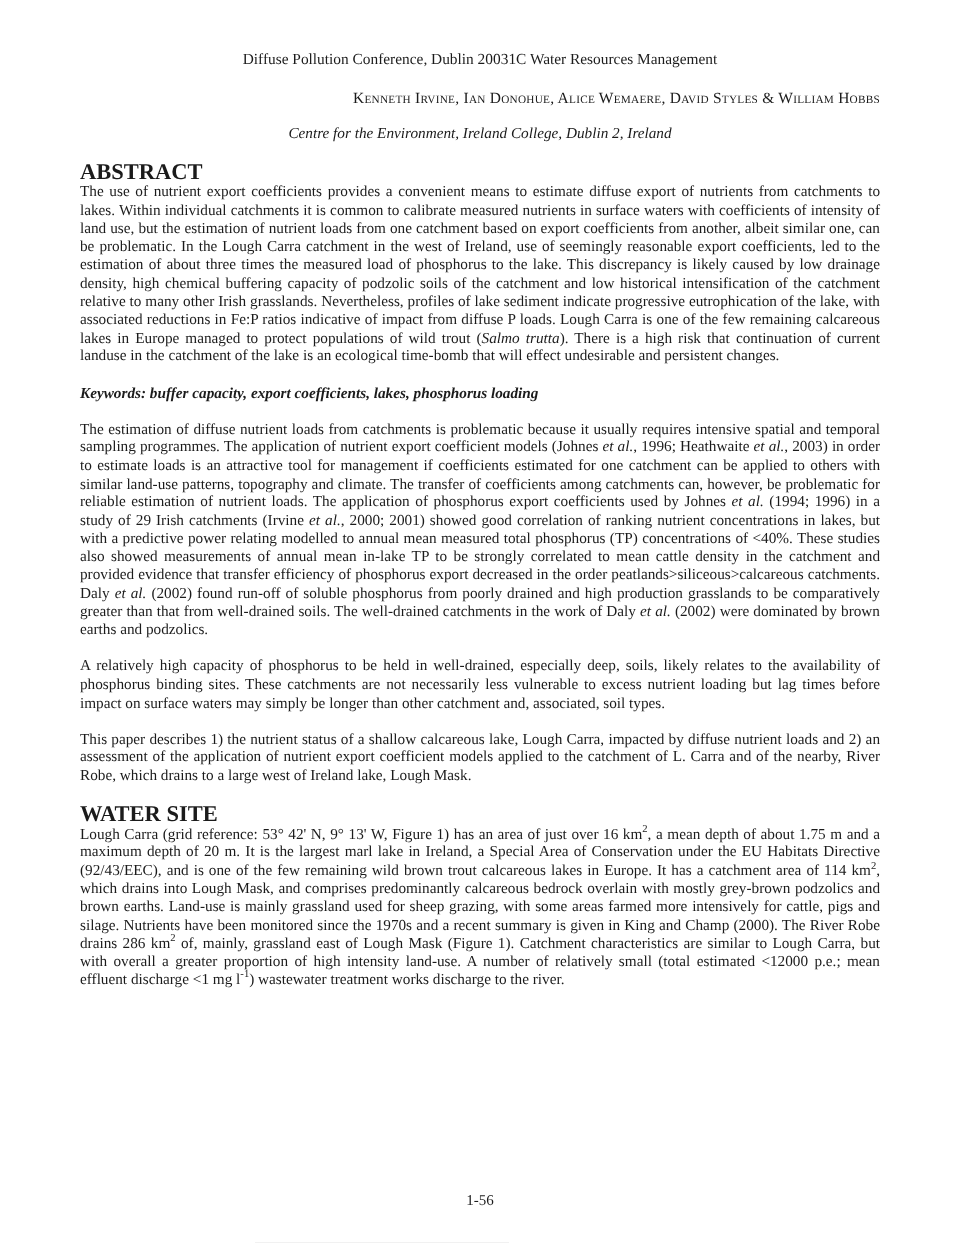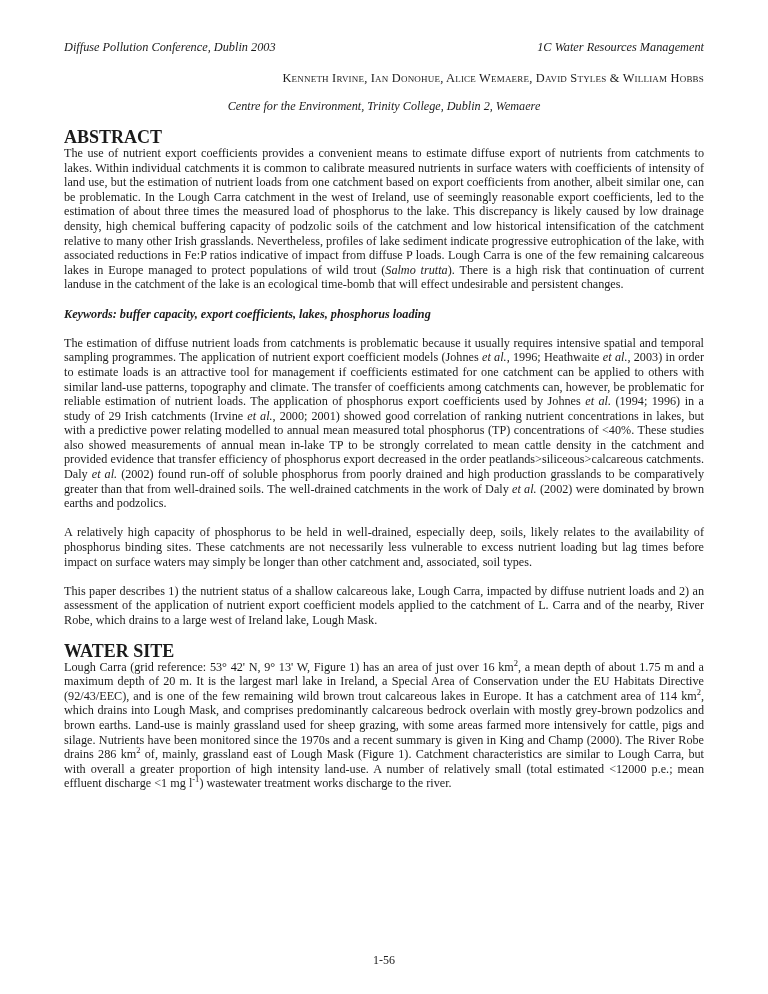--- a/index.html
+++ b/index.html
@@ -10,24 +10,23 @@
     margin: 0 auto;
     background: #ffffff;
     box-sizing: border-box;
     padding: 40px 64px 0 64px;
     font-family: "Liberation Serif", serif;
     color: #1b1b1b;
     overflow: hidden;
   }
   .header-row {
     display: flex;
-    justify-content: space-between;
+    justify-content: center;
     font-size: 12.3px;
     line-height: 14px;
-    font-style: italic;
   }
   .paper-title {
     font-size: 13.8px;
     font-weight: bold;
     text-align: center;
     margin: 5px 0 0 0;
     line-height: 16.5px;
     letter-spacing: 0.1px;
   }
   .authors {
@@ -81,21 +80,21 @@
 <div class="page">
 
   <div class="header-row">
     <span>Diffuse Pollution Conference, Dublin 2003</span>
     <span>1C Water Resources Management</span>
   </div>
 
 
   <div class="authors">Kenneth Irvine, Ian Donohue, Alice Wemaere, David Styles &amp; William Hobbs</div>
 
-  <div class="affiliation">Centre for the Environment, Trinity College, Dublin 2, Wemaere</div>
+  <div class="affiliation">Centre for the Environment, Ireland College, Dublin 2, Ireland</div>
 
   <h2 class="section-heading">ABSTRACT</h2>
   <p class="body-par"><span>The use of nutrient export coefficients provides a convenient means to estimate diffuse export of nutrients from catchments to lakes.  Within individual catchments it is common to calibrate measured nutrients in surface waters with coefficients of intensity of land use, but the estimation of nutrient loads from one catchment based on export coefficients from another, albeit similar one, can be problematic.  In the Lough Carra catchment in the west of Ireland, use of seemingly reasonable export coefficients, led to the estimation of about three times the measured load of phosphorus to the lake.  This discrepancy is likely caused by low drainage density, high chemical buffering capacity of podzolic soils of the catchment and low historical intensification of the catchment relative to many other Irish grasslands.  Nevertheless, profiles of lake sediment indicate progressive eutrophication of the lake, with associated reductions in Fe:P ratios indicative of impact from diffuse P loads.  Lough Carra is one of the few remaining calcareous lakes in Europe managed to protect populations of wild trout (</span><span style="font-style: italic;">Salmo trutta</span><span>). There is a high risk that continuation of current landuse in the catchment of the lake is an ecological time-bomb that will effect undesirable and persistent changes.</span></p>
 
   <p class="keywords">Keywords: buffer capacity, export coefficients, lakes, phosphorus loading</p>
 
   <p class="body-par"><span>The estimation of diffuse nutrient loads from catchments is problematic because it usually requires intensive spatial and temporal sampling programmes. The application of nutrient export coefficient models (Johnes </span><span style="font-style: italic;">et al.</span><span>, 1996; Heathwaite </span><span style="font-style: italic;">et al.</span><span>, 2003) in order to estimate loads is an attractive tool for management if coefficients estimated for one catchment can be applied to others with similar land-use patterns, topography and climate. The transfer of coefficients among catchments can, however, be problematic for reliable estimation of nutrient loads.  The application of phosphorus export coefficients used by Johnes </span><span style="font-style: italic;">et al.</span><span> (1994; 1996) in a study of 29 Irish catchments  (Irvine </span><span style="font-style: italic;">et al.</span><span>, 2000; 2001) showed good correlation of ranking nutrient concentrations in lakes, but with a predictive power relating modelled to annual mean measured total phosphorus (TP) concentrations of  &lt;40%.  These studies also showed measurements of annual mean in-lake TP to be strongly correlated to mean cattle density in the catchment and provided evidence that transfer efficiency of phosphorus export decreased in the order peatlands&gt;siliceous&gt;calcareous catchments. Daly </span><span style="font-style: italic;">et al.</span><span> (2002) found run-off of soluble phosphorus from poorly drained and high production grasslands to be comparatively greater than that from well-drained soils.   The well-drained catchments in the work of Daly </span><span style="font-style: italic;">et al.</span><span> (2002) were dominated by brown earths and podzolics.</span></p>
   <p class="body-par"><span>A relatively high capacity of phosphorus to be held in well-drained, especially deep, soils, likely relates to the availability of phosphorus binding sites. These catchments are not necessarily less vulnerable to excess nutrient loading but lag times before impact on surface waters may simply be longer than other catchment and, associated, soil types.</span></p>
   <p class="body-par"><span>This paper describes 1) the nutrient status of a shallow calcareous lake, Lough Carra, impacted by diffuse nutrient loads and 2) an assessment of the application of nutrient export coefficient models applied to the catchment of L. Carra and of the nearby, River Robe, which drains to a large west of Ireland lake, Lough Mask.</span></p>
 

